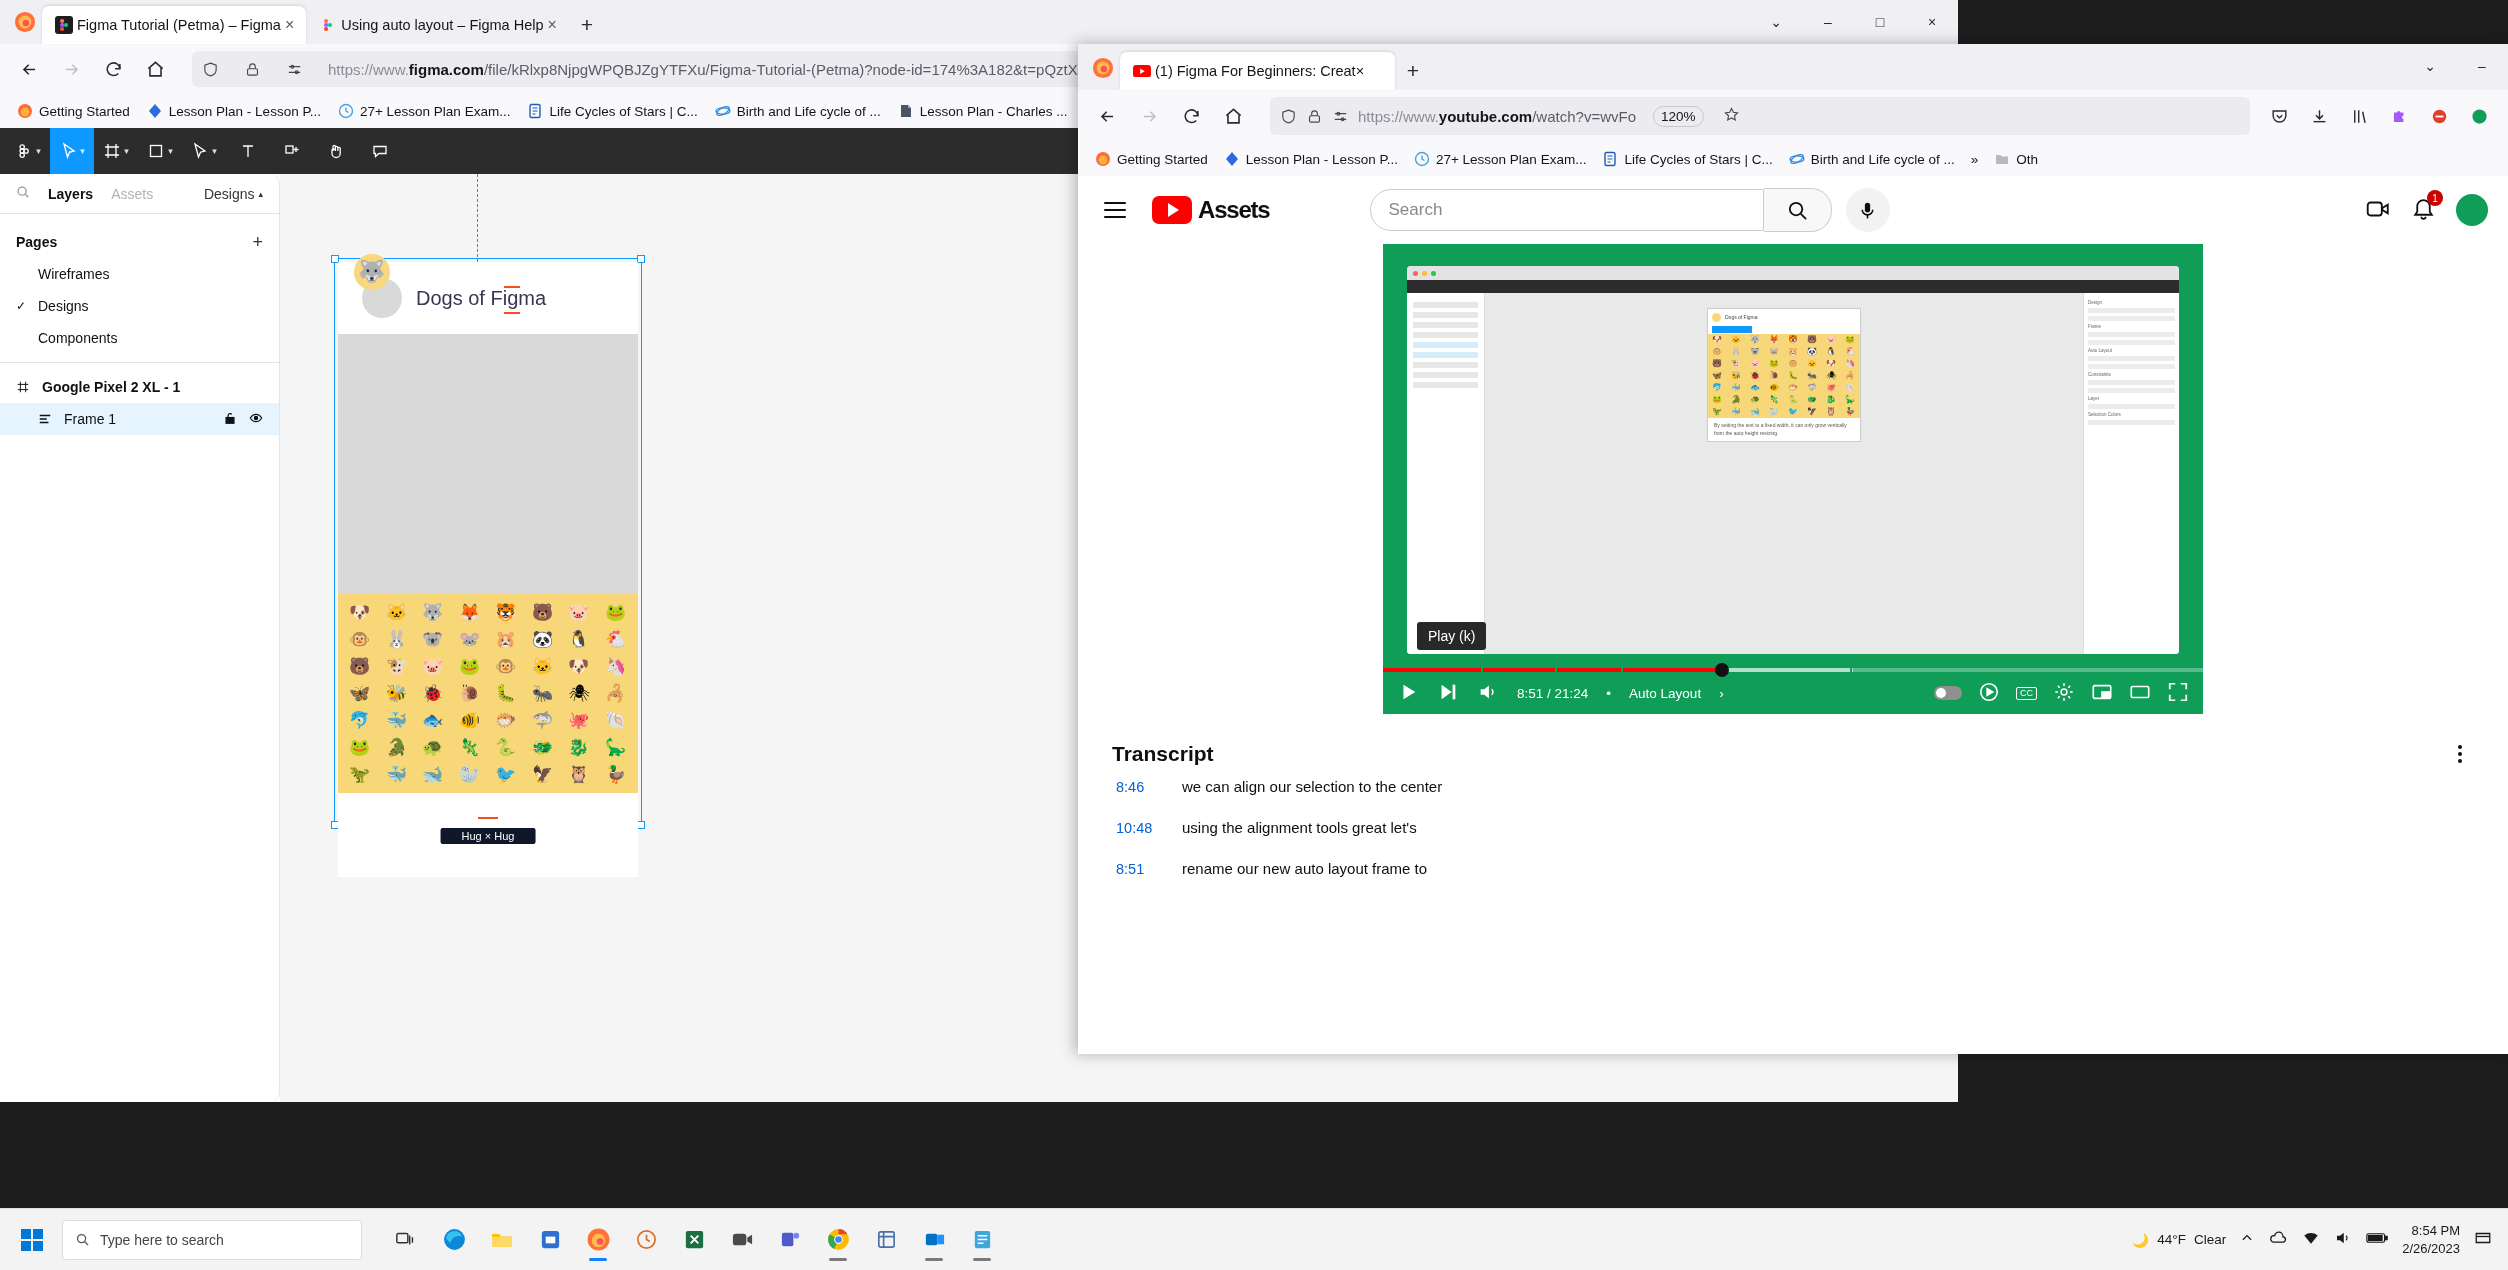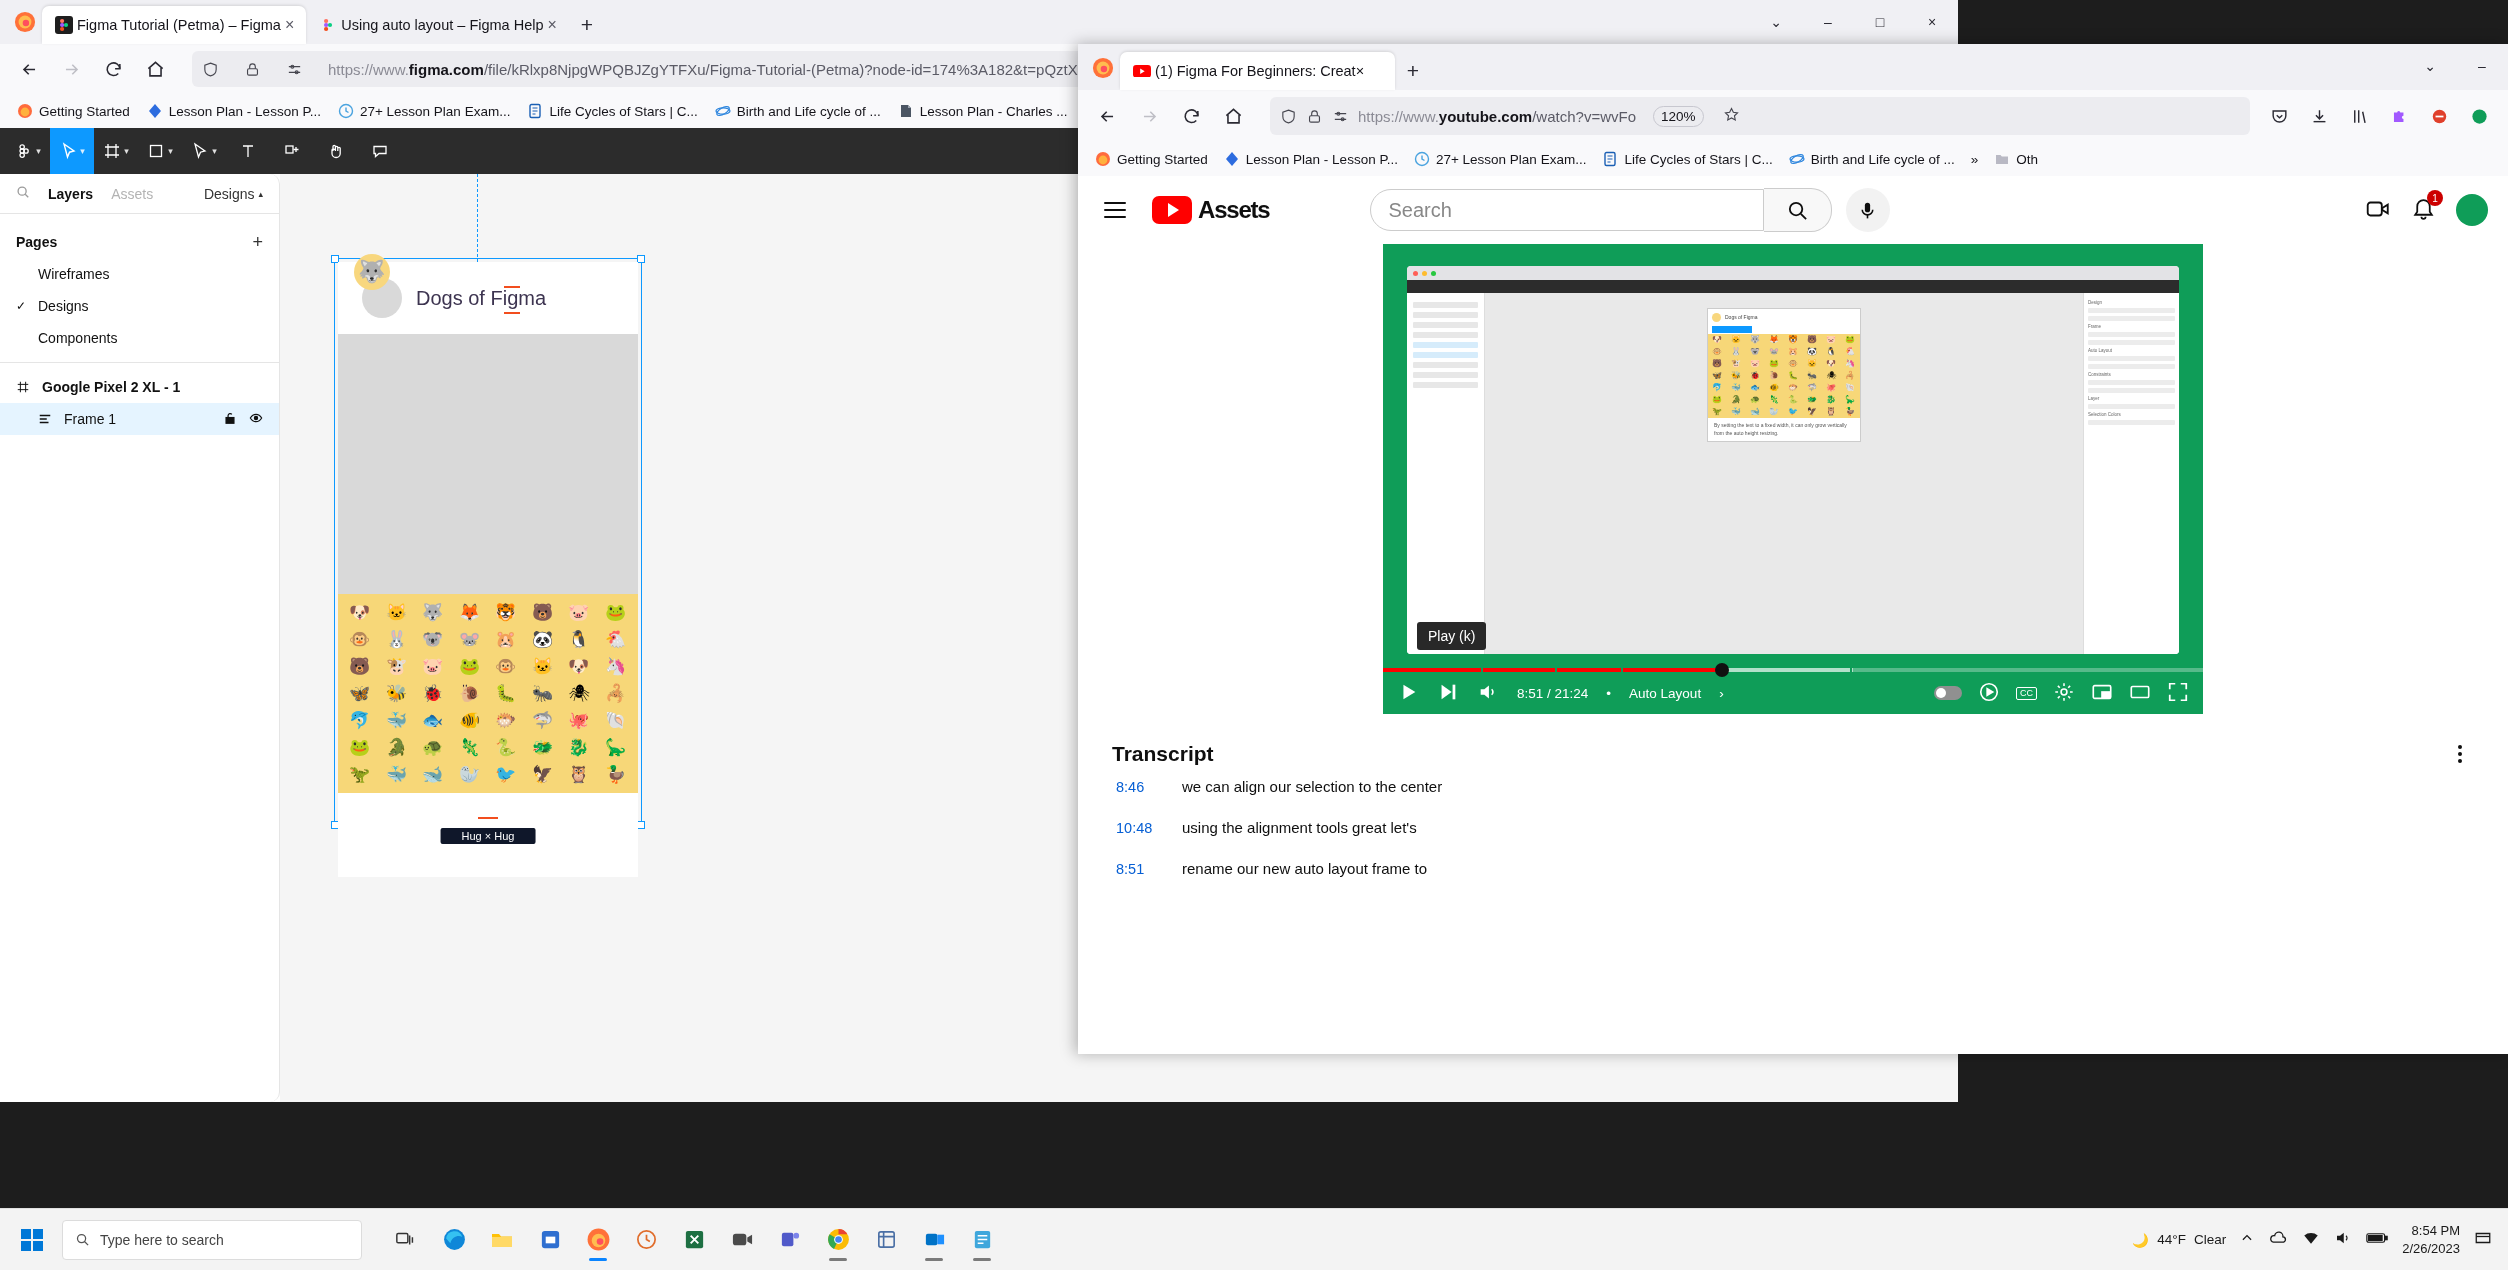--- a/index.html
+++ b/index.html
@@ -100,21 +100,21 @@
 
   .yt-page { height:calc(100% - 132px); background:#fff; overflow:hidden; position:relative; }
   .yt-header { height:68px; display:flex; align-items:center; padding:0 20px; gap:20px; }
   .yt-ham { width:34px; height:34px; display:flex; flex-direction:column; justify-content:center; gap:5px; padding:0 6px; }
   .yt-ham i { display:block; height:2px; background:#0f0f0f; border-radius:1px; }
   .yt-logo { display:flex; align-items:center; gap:6px; }
   .yt-play { width:40px; height:28px; background:#ff0000; border-radius:7px; display:flex; align-items:center; justify-content:center; }
   .yt-play i { width:0; height:0; border-left:11px solid #fff; border-top:7px solid transparent; border-bottom:7px solid transparent; margin-left:3px; }
   .yt-wordmark { font-size:24px; font-weight:700; letter-spacing:-1.2px; color:#0f0f0f; }
   .yt-searchwrap { flex:0 1 520px; display:flex; align-items:center; margin-left:80px; }
-  .yt-searchbox { flex:1; height:42px; border:1px solid #ccc; border-radius:21px 0 0 21px; display:flex; align-items:center; padding:0 18px; color:#888; font-size:20px; }
+  .yt-searchbox { flex:1; height:42px; border:1px solid #ccc; border-radius:21px 0 0 21px; display:flex; align-items:center; padding:0 18px; color:#888; font-size:17px; }
   .yt-searchbtn { width:68px; height:44px; background:#f8f8f8; border:1px solid #ccc; border-left:none; border-radius:0 21px 21px 0; display:flex; align-items:center; justify-content:center; }
   .yt-mic { width:44px; height:44px; border-radius:50%; background:#f2f2f2; display:flex; align-items:center; justify-content:center; margin-left:14px; }
   .yt-hdr-right { margin-left:auto; display:flex; align-items:center; gap:20px; position:relative; }
   .bellwrap { position:relative; }
   .bellbadge { position:absolute; top:-6px; right:-7px; background:#cc0000; color:#fff; font-size:10px; min-width:16px; height:16px; border-radius:8px; display:flex; align-items:center; justify-content:center; padding:0 4px; }
   .yt-avatar { width:32px; height:32px; border-radius:50%; background:#0f9d58; }
 
   .player { position:relative; margin:0 auto; width:820px; height:470px; background:#0f9d58; }
   .player-inner-shot { position:absolute; inset:22px 24px 60px 24px; background:#f1f1f1; border-radius:4px; overflow:hidden; }
   .mini-bar { height:14px; background:#e3e3e6; display:flex; align-items:center; gap:4px; padding:0 6px; }

